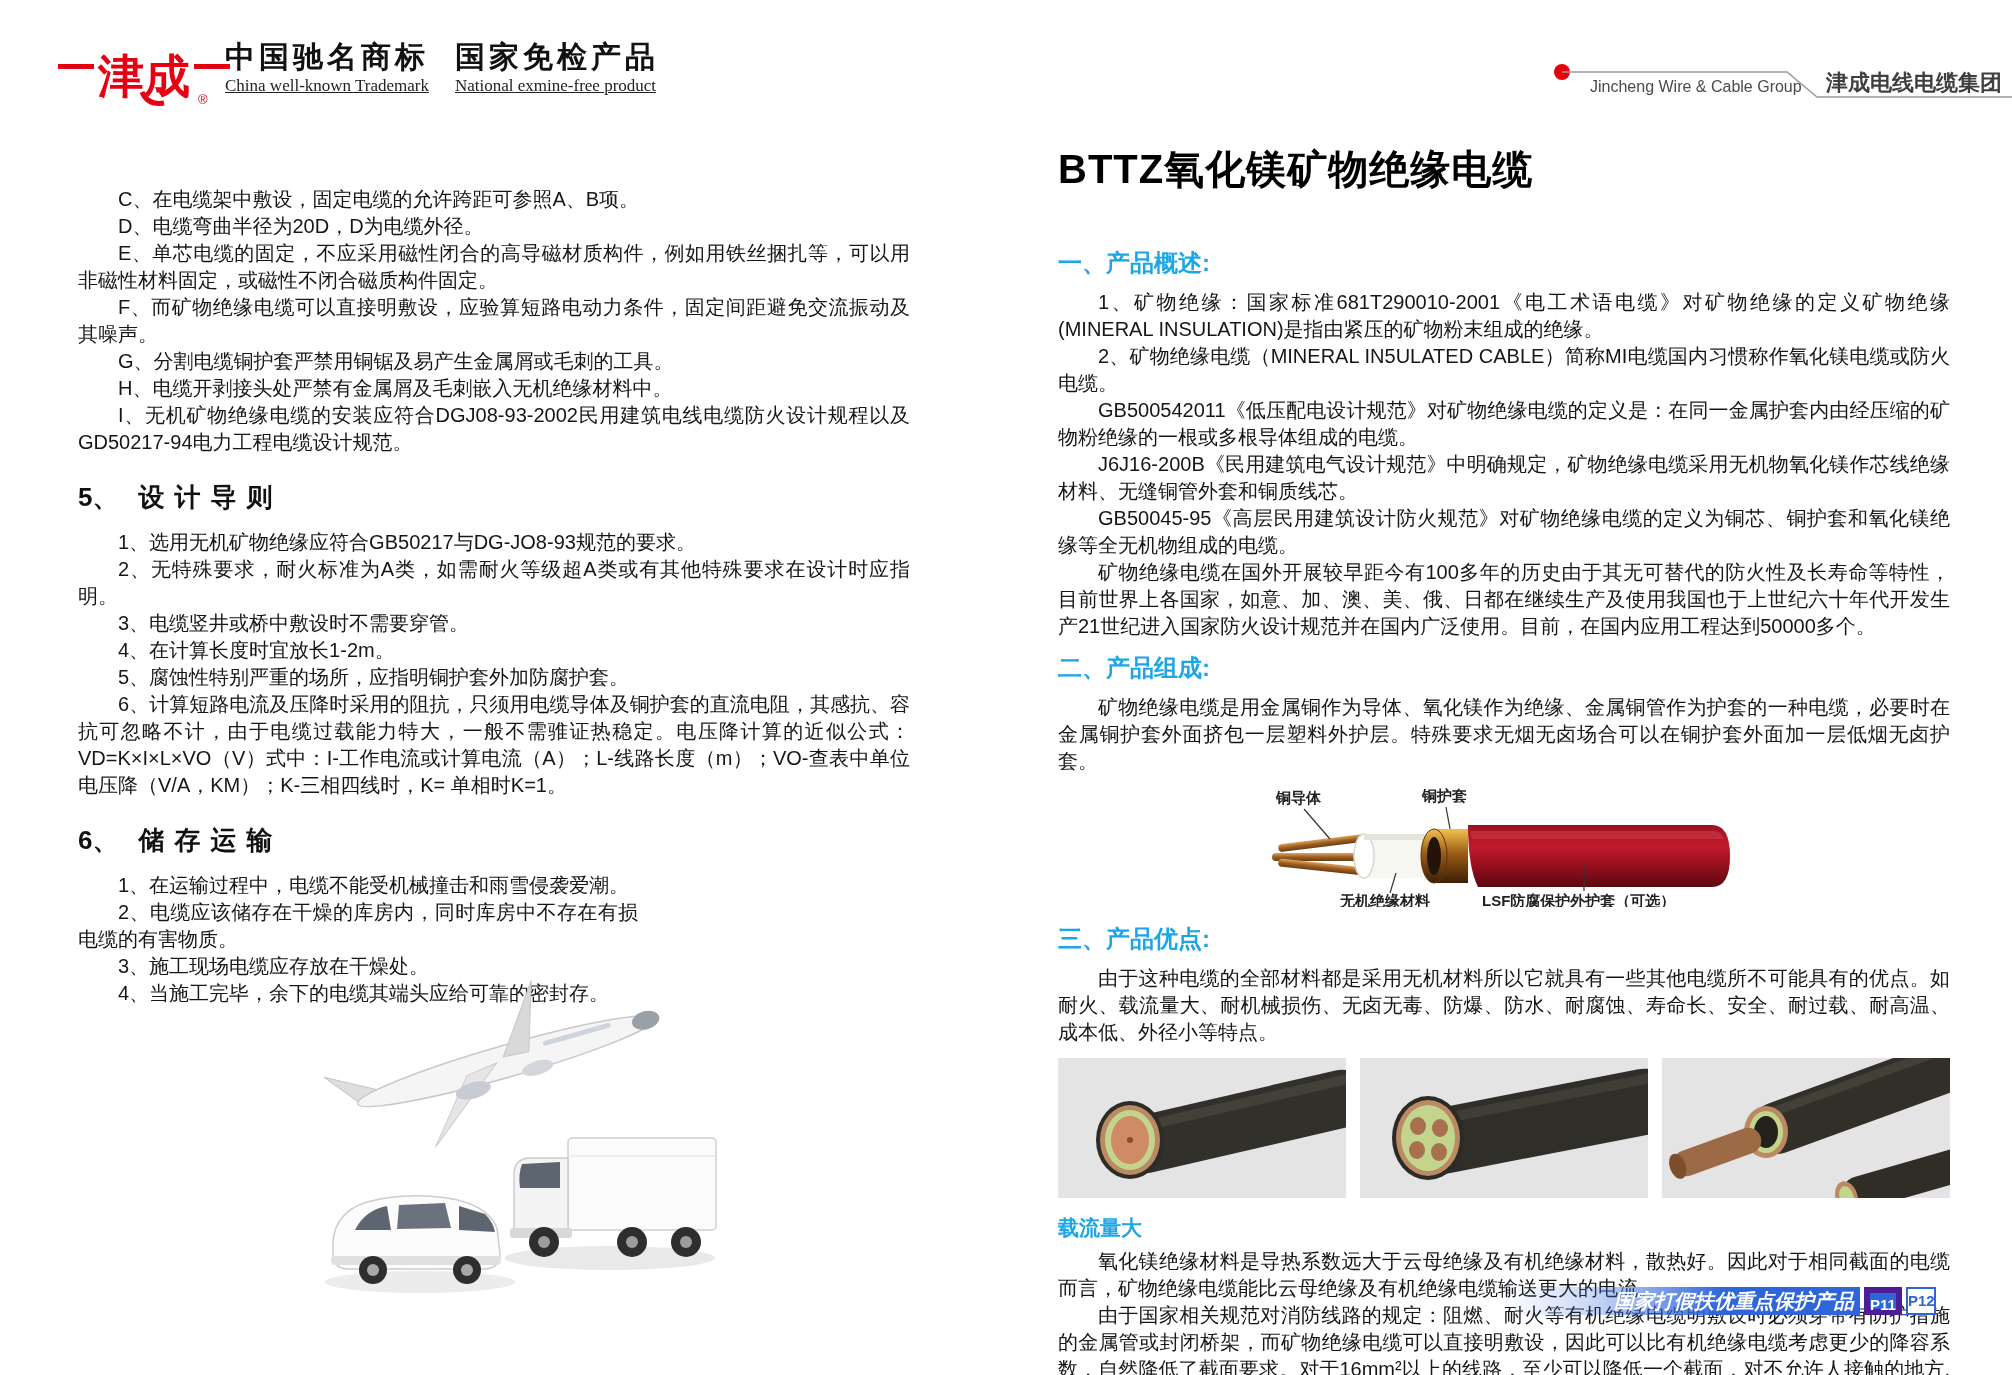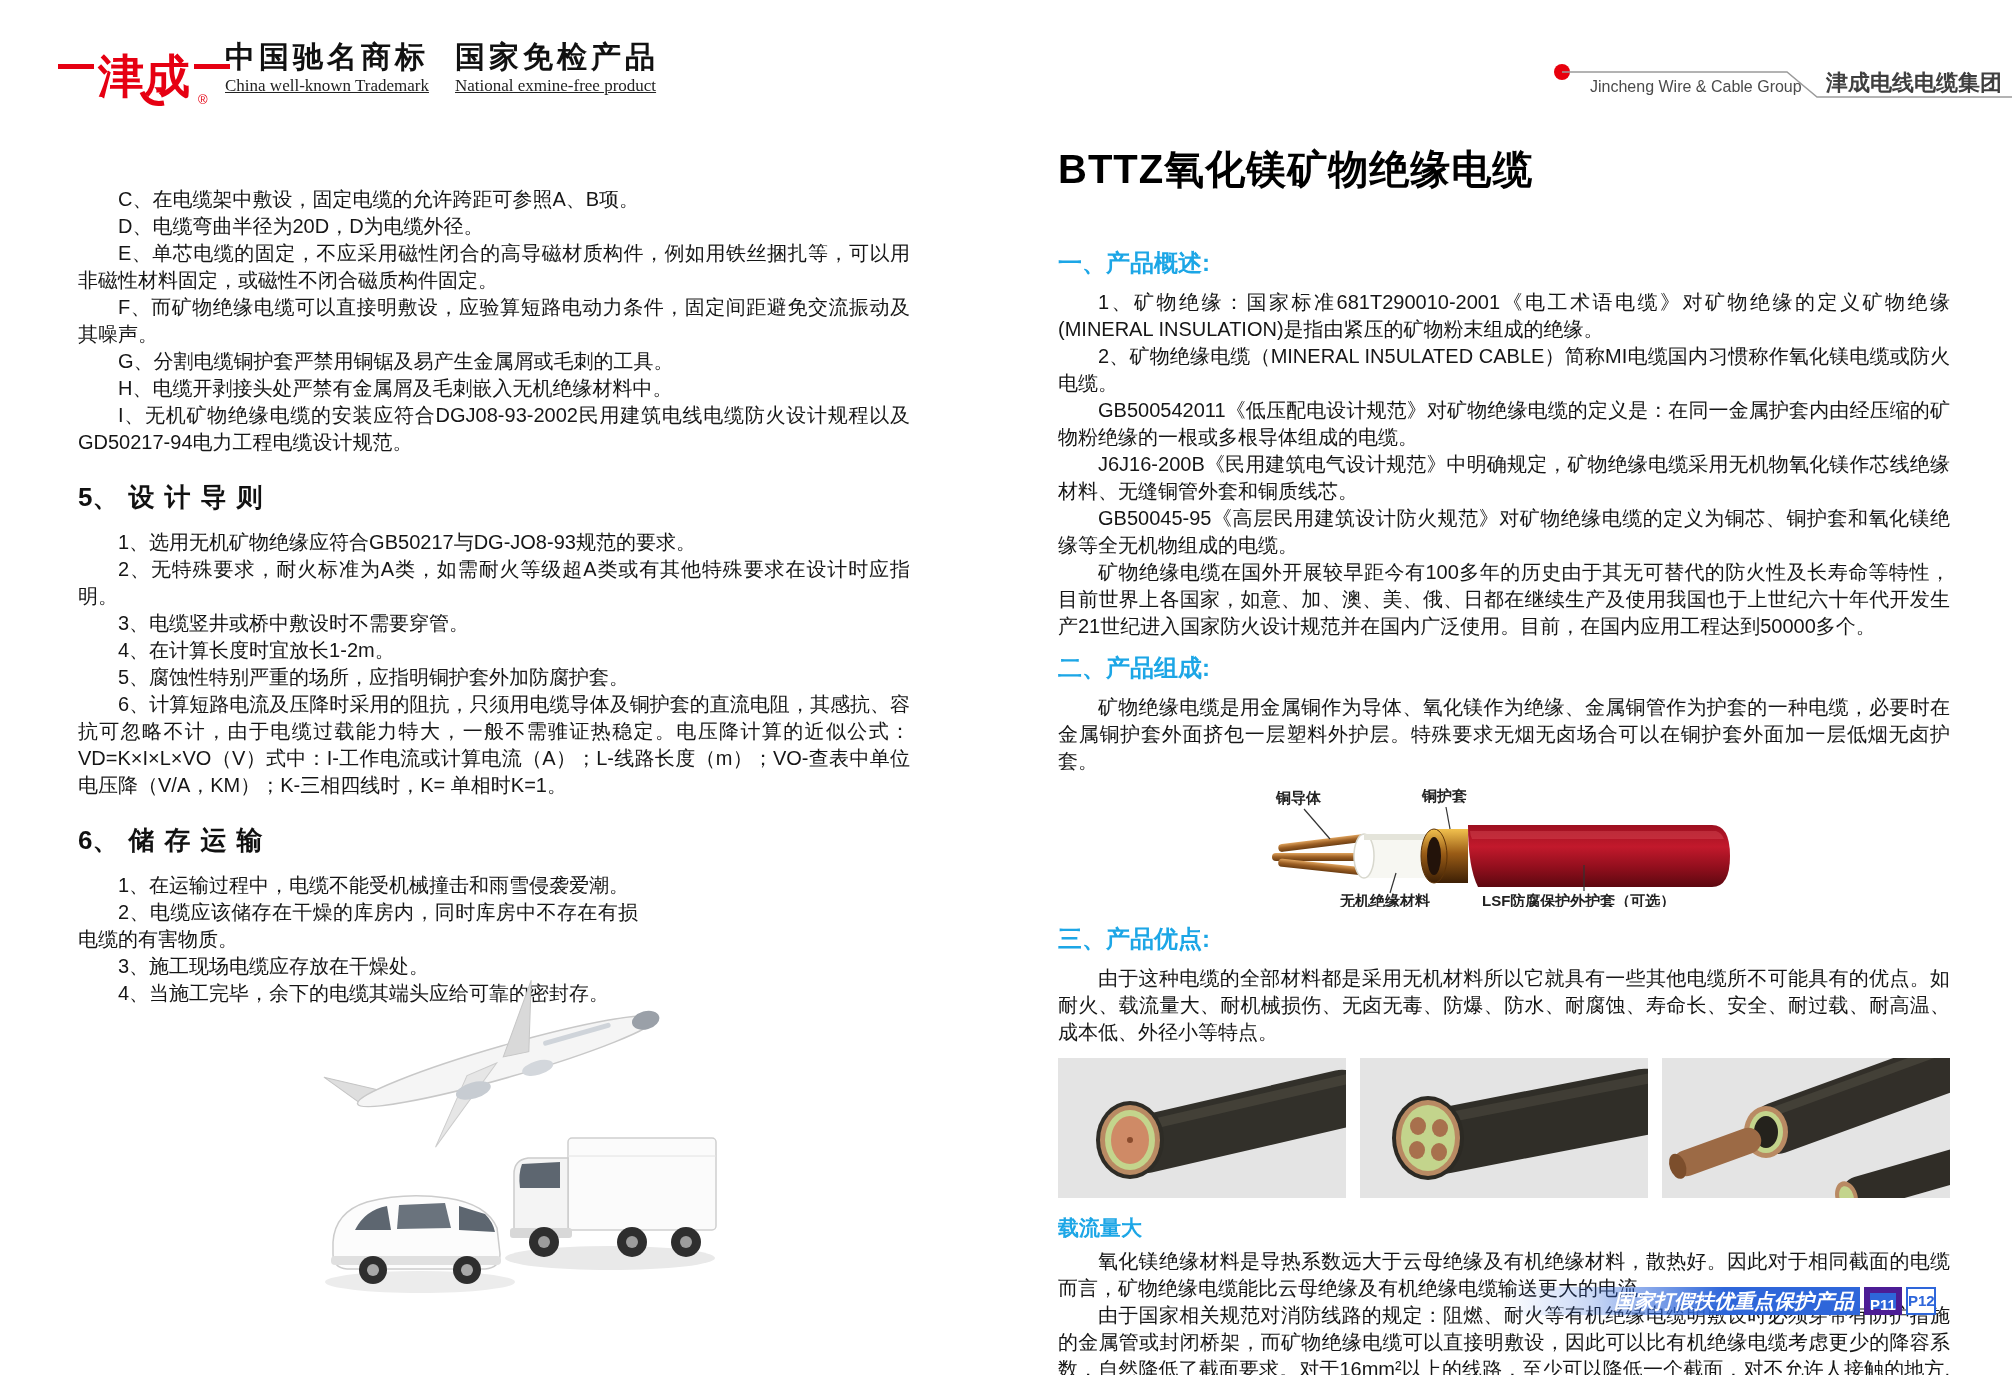--- a/index.html
+++ b/index.html
@@ -15,21 +15,21 @@
   .tm-block .en { font-family:"Liberation Serif","DejaVu Serif",serif; font-size:17px; color:#222; margin-top:2px;text-decoration:underline; }
   .tm1 { left:225px; }
   .tm2 { left:455px; }
   .group-deco { position:absolute; left:1542px; top:52px; }
   
   .col { position:absolute; }
   .left-col  { left:78px;  top:186px; width:832px; }
   .right-col { left:1058px; top:142px; width:892px; }
   p.body { margin:0; font-size:20px; line-height:27px; text-align:justify; text-indent:2em; color:#161616; }
   .sec-h { margin:24px 0 14px 0; font-size:26px; font-weight:bold; color:#111; }
-  .sec-h .sp { letter-spacing:10px; margin-left:10px; }
+  .sec-h .sp { letter-spacing:10px; margin-left:20px; }
   .rp-title { margin:0 0 50px 0; text-align:left; font-size:40px; font-weight:bold; color:#000; letter-spacing:1px; }
   .blue-h  { margin:12px 0 10px 0; font-size:24px; font-weight:bold; color:#1ca6e6; }
   .blue-sub{ margin:16px 0 6px 0;  font-size:21px; font-weight:bold; color:#1ca6e6; }
   
   .diagram-wrap { width:480px; margin:12px auto 8px auto; }
   
   .photo-row { display:flex; gap:14px; margin-top:12px; }
   .photo { width:288px; height:140px; background:#e4e4e4; overflow:hidden; }
   
   .vehicles { position:absolute; left:295px; top:955px; }

